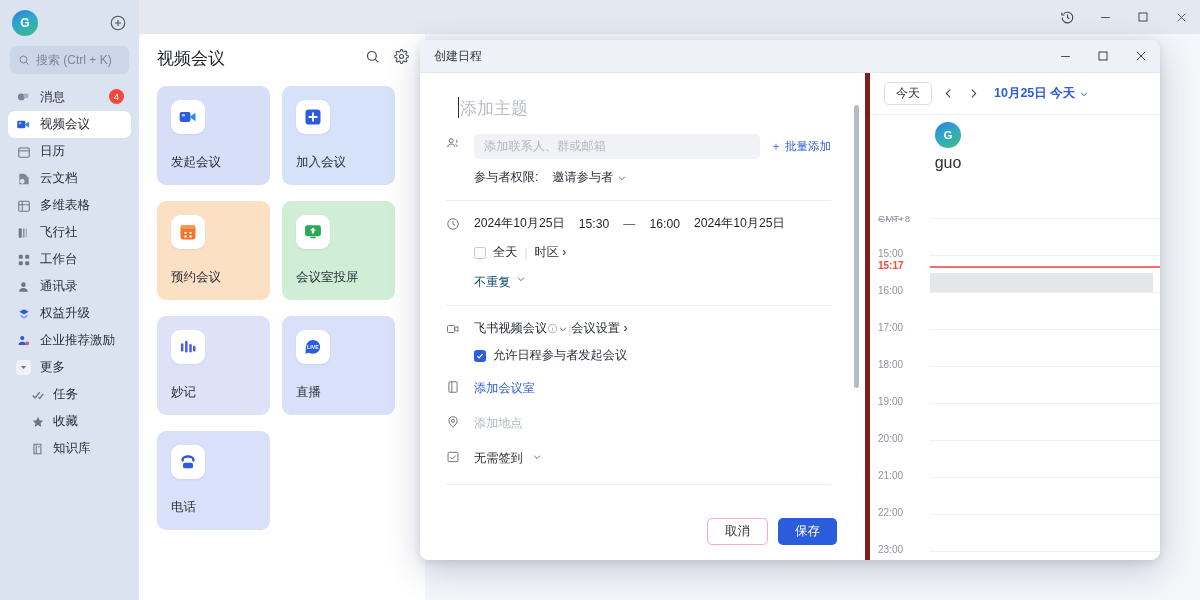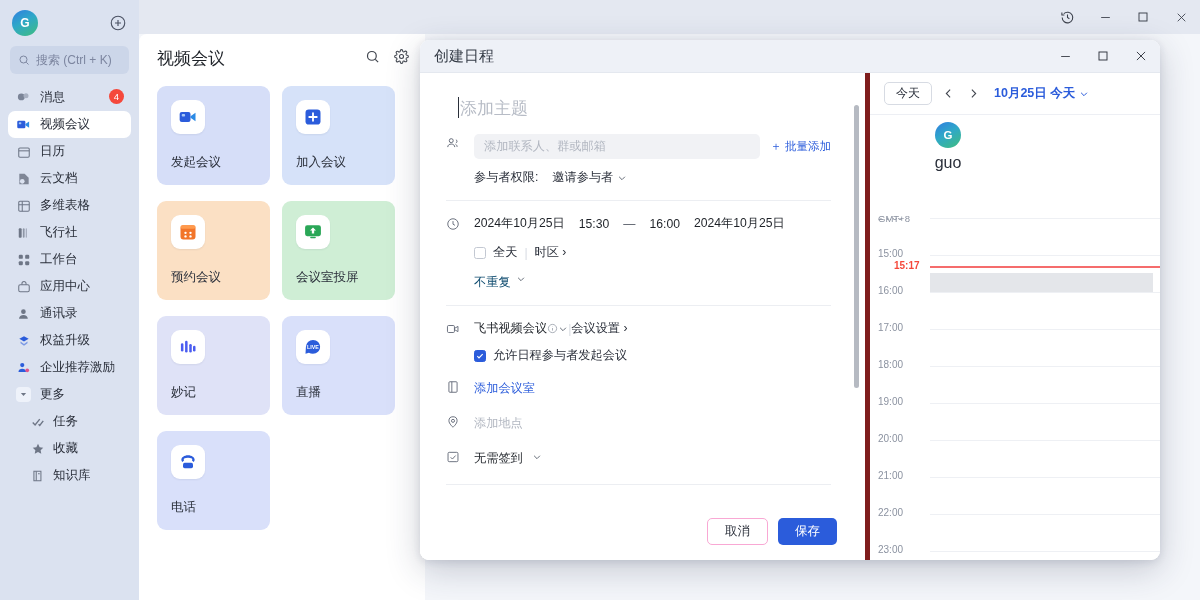--- a/index.html
+++ b/index.html
@@ -100,21 +100,21 @@
 
   
   .dialog {
     position: absolute; left: 420px; top: 40px; width: 740px; height: 520px;
     background: #fff; border-radius: 9px;
     box-shadow: 0 10px 34px rgba(35,45,75,.22), 0 2px 8px rgba(35,45,75,.12);
     overflow: hidden;
   }
   .dlg-bar {
     height: 33px; background: #eef1f7; display: flex; align-items: center;
-    padding-left: 14px; font-size: 15px; color: #333a45;
+    padding-left: 14px; font-size: 12px; color: #333a45;
     border-bottom: 1px solid #e4e8ef;
   }
   .dlg-ctrls { margin-left: auto; display: flex; align-items: center; }
   .dlg-btn { width: 38px; height: 33px; display: flex; align-items: center; justify-content: center; color: #2f343d; }
 
   .dlg-body { display: flex; height: 487px; }
   .form-pane { width: 445px; position: relative; padding: 0 0 0 0; background:#fff; }
   .form-scroll { padding: 22px 34px 0 26px; height: 430px; overflow: hidden; position: relative; }
   .scrollbar {
     position: absolute; right: 6px; top: 32px; width: 5px; height: 283px;
@@ -175,21 +175,21 @@
   .cal-date { color: #2b5cdb; font-size: 12.5px; font-weight: 700; display:flex; align-items:center; gap:4px; margin-left: 4px;}
   .cal-user { height: 58px; display:flex; flex-direction: column; align-items: center; padding-top: 7px; margin-left: 60px; width: 36px;}
   .cal-user .av { width: 26px; height: 26px; border-radius: 50%; background: linear-gradient(150deg, #2f7de1 0%, #2fa8c8 45%, #3fbd7e 100%); color:#fff; font-size: 11.5px; font-weight:700; display:flex; align-items:center; justify-content:center;}
   .cal-user .nm { font-size: 16px; color: #2a2f3a; margin-top: 6px; }
   .gmt { position: absolute; left: 8px; top: 140px; font-size: 9.5px; color: #8b92a0; }
   .grid-wrap { position: absolute; left: 0; top: 145px; right: 0; bottom: 0; overflow: hidden; }
   .hour-row { position: relative; height: 37px; }
   .hour-label { position: absolute; left: 8px; top: -7px; font-size: 10px; color: #8b92a0; }
   .hour-line { position: absolute; left: 60px; right: 0; top: 0; height: 1px; background: #eef0f4; }
   .now-line { position: absolute; left: 60px; right: 0; height: 1.5px; background: #f56c6c; }
-  .now-label { position: absolute; left: 24px; font-size: 10px; color: #f5483b; font-weight: 700; }
+  .now-label { position: absolute; left: 8px; font-size: 10px; color: #f5483b; font-weight: 700; }
   .busy-block { position: absolute; left: 60px; right: 7px; background: #e4e6ea; }
 </style>
 </head>
 <body>
 
 <div id="app">
 
   <div class="titlebar">
     <div class="win-ctrls">
       <div class="win-btn">
@@ -304,29 +304,20 @@
         <svg width="14" height="14" viewBox="0 0 24 24" fill="#6e7686">
             <rect x="3" y="3" width="7" height="7" rx="2"></rect>
             <rect x="14" y="3" width="7" height="7" rx="2"></rect>
             <rect x="3" y="14" width="7" height="7" rx="2"></rect>
             <rect x="14" y="14" width="7" height="7" rx="2"></rect>
           </svg>
       </span>
       <span class="lbl">工作台</span>
     </div>
 
-    <div class="sb-item">
-      <span class="ic">
-        <svg width="14" height="14" viewBox="0 0 24 24" fill="none" stroke="#6e7686" stroke-width="1.8">
-            <rect x="3" y="8" width="18" height="12" rx="2.5"></rect>
-            <path d="M8.5 8V6a3.5 3.5 0 0 1 7 0v2"></path>
-          </svg>
-      </span>
-      <span class="lbl">应用中心</span>
-    </div>
 
     <div class="sb-item">
       <span class="ic">
         <svg width="14" height="14" viewBox="0 0 24 24" fill="#6e7686">
             <circle cx="11" cy="8" r="4"></circle>
             <path d="M3.5 20c0-4.1 3.4-6.5 7.5-6.5s7.5 2.4 7.5 6.5z"></path>
           </svg>
       </span>
       <span class="lbl">通讯录</span>
     </div>

